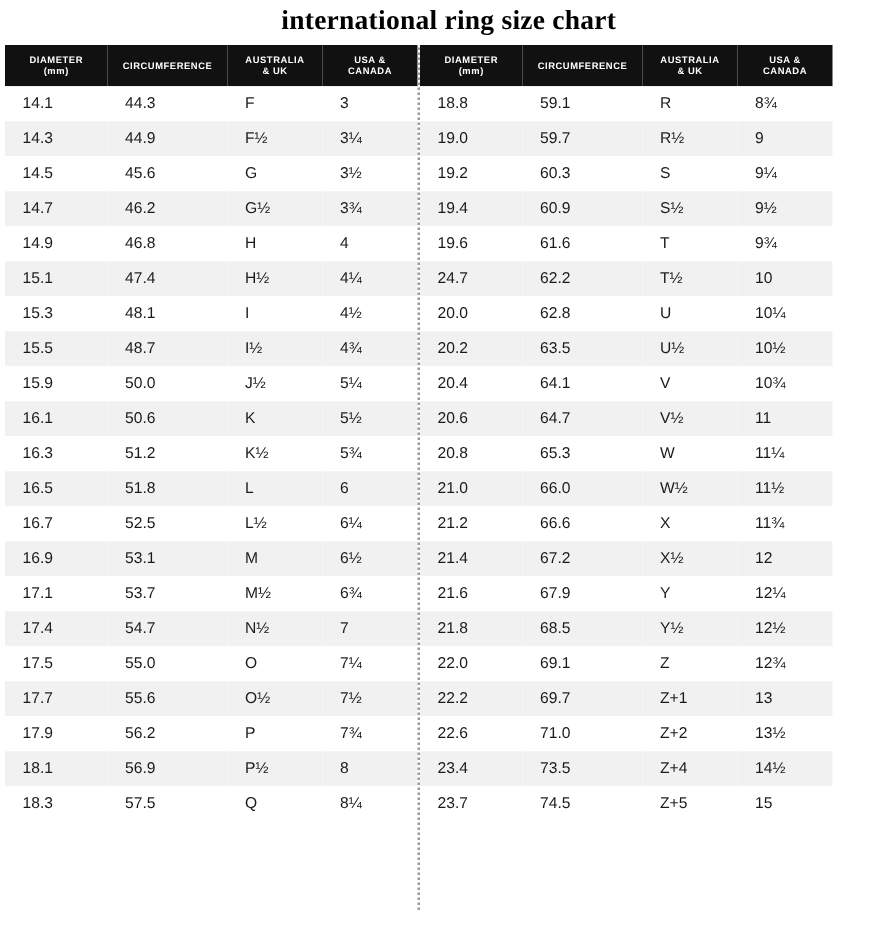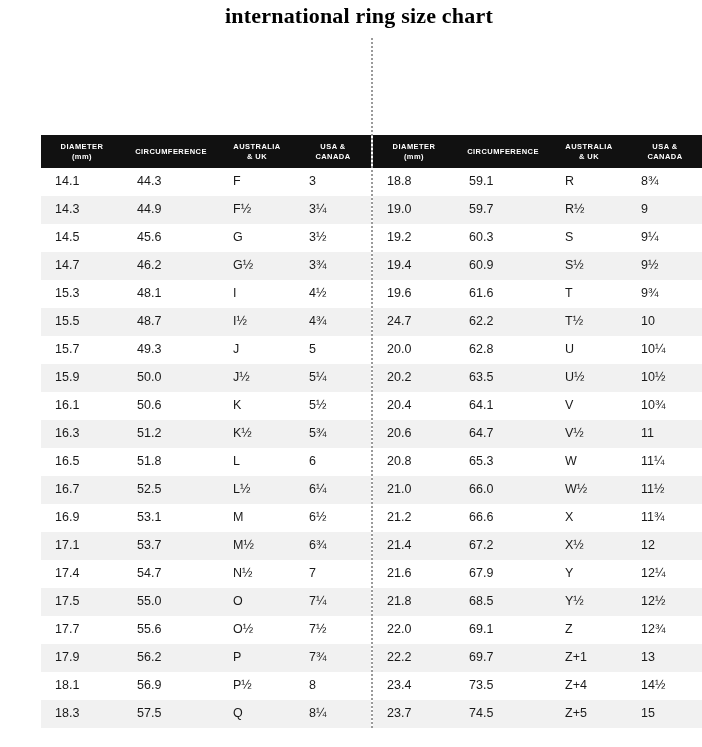--- a/index.html
+++ b/index.html
@@ -25,26 +25,25 @@
     font-family: "Liberation Serif", serif;
     font-weight: bold;
     font-size: 22px;
     letter-spacing: 0.2px;
     margin: 3px 0 7px 16px;
     color: #000000;
   }
   .tables {
     display: flex;
     flex-direction: row;
-    align-items: flex-end;
+    align-items: flex-start;
     justify-content: space-between;
     padding: 0 4px;
     box-sizing: border-box;
     width: 594px;
-    margin-left: 37px;
   }
   .table-wrap {
     width: 330px;
   }
   .divider {
     width: 10px;
     align-self: stretch;
     display: flex;
     justify-content: center;
     margin-top: 2px;
@@ -147,36 +146,42 @@
               <td>G</td>
               <td>3½</td>
             </tr>
             <tr>
               <td>14.7</td>
               <td>46.2</td>
               <td>G½</td>
               <td>3¾</td>
             </tr>
             <tr>
+              <td>14.9</td>
+              <td>46.8</td>
+              <td>H</td>
+              <td>4</td>
+            </tr>
+            <tr>
+              <td>15.1</td>
+              <td>47.4</td>
+              <td>H½</td>
+              <td>4¼</td>
+            </tr>
+            <tr>
               <td>15.3</td>
               <td>48.1</td>
               <td>I</td>
               <td>4½</td>
             </tr>
             <tr>
               <td>15.5</td>
               <td>48.7</td>
               <td>I½</td>
               <td>4¾</td>
-            </tr>
-            <tr>
-              <td>15.7</td>
-              <td>49.3</td>
-              <td>J</td>
-              <td>5</td>
             </tr>
             <tr>
               <td>15.9</td>
               <td>50.0</td>
               <td>J½</td>
               <td>5¼</td>
             </tr>
             <tr>
               <td>16.1</td>
               <td>50.6</td>
@@ -387,20 +392,26 @@
               <td>Z</td>
               <td>12¾</td>
             </tr>
             <tr>
               <td>22.2</td>
               <td>69.7</td>
               <td>Z+1</td>
               <td>13</td>
             </tr>
             <tr>
+              <td>22.6</td>
+              <td>71.0</td>
+              <td>Z+2</td>
+              <td>13½</td>
+            </tr>
+            <tr>
               <td>23.4</td>
               <td>73.5</td>
               <td>Z+4</td>
               <td>14½</td>
             </tr>
             <tr>
               <td>23.7</td>
               <td>74.5</td>
               <td>Z+5</td>
               <td>15</td>

